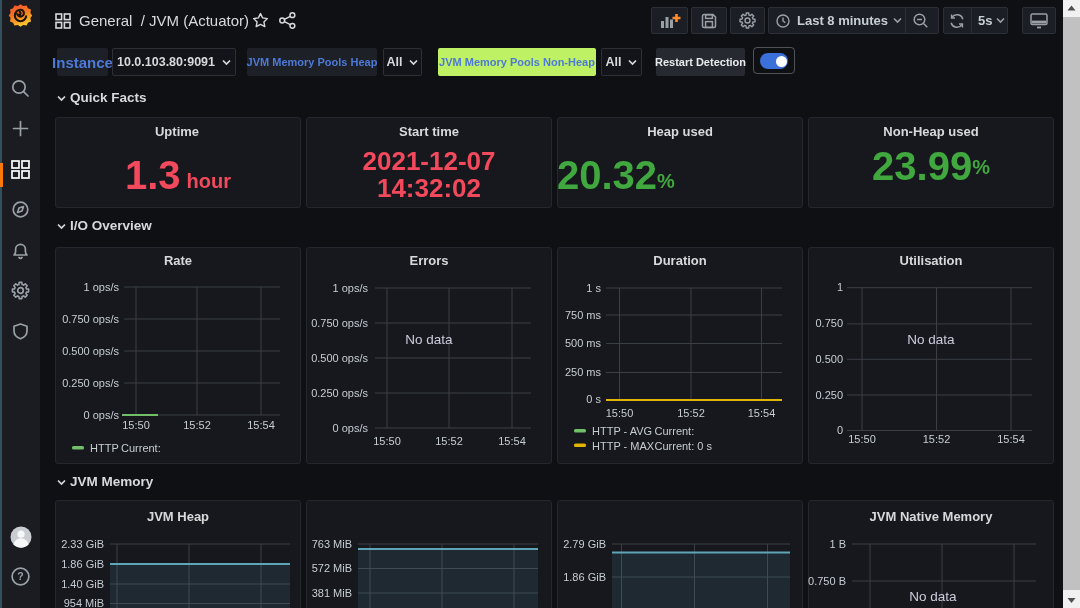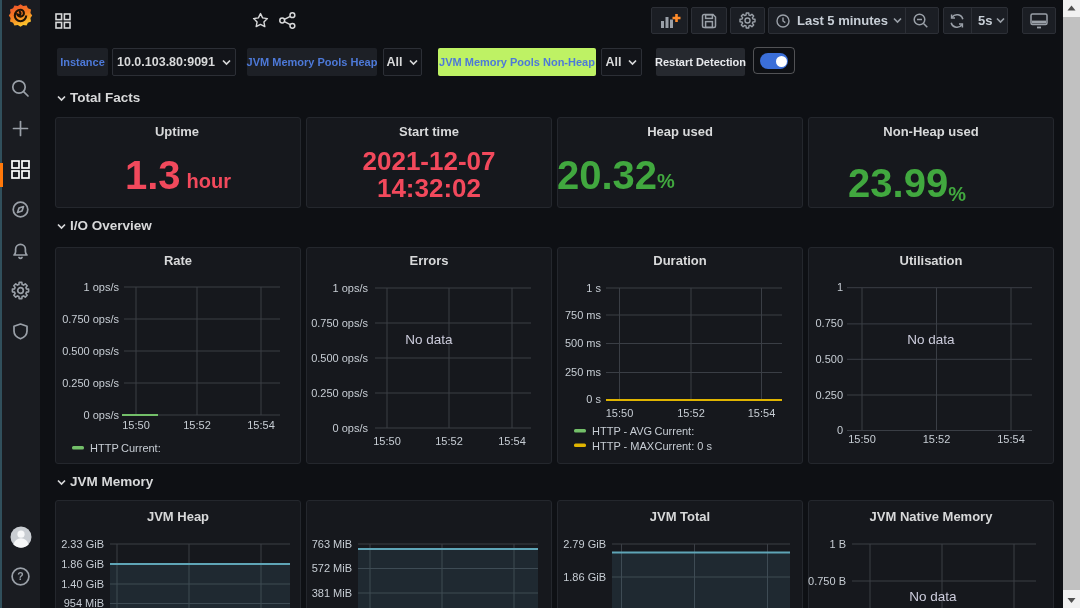--- a/index.html
+++ b/index.html
@@ -71,20 +71,21 @@
 <svg class="abs" style="left:1063px;top:0" width="17" height="608" viewBox="0 0 17 608">
       <path d="M4.5 10.5 L8.5 5.5 L12.5 10.5 Z" fill="#505050"></path>
       <path d="M4.5 598 L8.5 603 L12.5 598 Z" fill="#505050"></path>
     </svg>
 <svg class="abs" style="left:55px;top:13px" width="16" height="16" viewBox="0 0 16 16" fill="none" stroke="#d8d9da" stroke-width="1.6">
 <rect x="1" y="1" width="5.6" height="5.6"></rect>
       <rect x="9.4" y="1" width="5.6" height="5.6"></rect>
 <rect x="1" y="9.4" width="5.6" height="5.6"></rect>
       <rect x="9.4" y="9.4" width="5.6" height="5.6"></rect>
     </svg>
+<div class="abs" style="left:79px;top:12px;font-size:15px;color:#d8d9da">General&nbsp; / JVM (Actuator)</div>
 <svg class="abs" style="left:252px;top:12px" width="17" height="17" viewBox="0 0 17 17" fill="none" stroke="#d8d9da" stroke-width="1.4" stroke-linejoin="round">
 <path d="M8.5 1.6 L10.6 5.9 L15.4 6.6 L11.9 9.9 L12.8 14.6 L8.5 12.4 L4.2 14.6 L5.1 9.9 L1.6 6.6 L6.4 5.9 Z"></path>
     </svg>
 <svg class="abs" style="left:279px;top:12px" width="17" height="17" viewBox="0 0 17 17" fill="none" stroke="#d8d9da" stroke-width="1.5">
 <circle cx="3.2" cy="8.5" r="2.4"></circle>
       <circle cx="13.4" cy="3.2" r="2.4"></circle>
       <circle cx="13.4" cy="13.8" r="2.4"></circle>
 <line x1="5.4" y1="7.4" x2="11.3" y2="4.3"></line>
       <line x1="5.4" y1="9.6" x2="11.3" y2="12.7"></line>
     </svg>
@@ -104,21 +105,21 @@
 <div class="abs" style="left:730px;top:7px;width:35px;height:27px;background:#1b1e24;border:1px solid #2c2f36;border-radius:2px"></div>
     <svg class="abs" style="left:739px;top:12px" width="17" height="17" viewBox="0 0 17 17" fill="none" stroke="#9aa0a8" stroke-linejoin="round">
 <circle cx="8.5" cy="8.5" r="2.5" stroke-width="1.4"></circle>
       <path d="M16.00 7.25 L16.00 9.75 L13.90 9.98 L13.36 11.27 L14.68 12.92 L12.92 14.68 L11.27 13.36 L9.98 13.90 L9.75 16.00 L7.25 16.00 L7.02 13.90 L5.73 13.36 L4.08 14.68 L2.32 12.92 L3.64 11.27 L3.10 9.98 L1.00 9.75 L1.00 7.25 L3.10 7.02 L3.64 5.73 L2.32 4.08 L4.08 2.32 L5.73 3.64 L7.02 3.10 L7.25 1.00 L9.75 1.00 L9.98 3.10 L11.27 3.64 L12.92 2.32 L14.68 4.08 L13.36 5.73 L13.90 7.02 Z" stroke-width="1.4"></path>
     </svg>
 <div class="abs" style="left:768px;top:7px;width:171px;height:27px;background:#1b1e24;border:1px solid #2c2f36;border-radius:2px"></div>
     <svg class="abs" style="left:776px;top:14px" width="14" height="14" viewBox="0 0 14 14" fill="none" stroke="#9aa0a8" stroke-width="1.4">
 <circle cx="7" cy="7" r="6"></circle>
       <path d="M7 3.6 V7 L9.3 8.6"></path>
     </svg>
-<div class="abs" style="left:797px;top:13px;font-size:13px;font-weight:bold;color:#c7ced6">Last 5 minutes</div>
+<div class="abs" style="left:797px;top:13px;font-size:13px;font-weight:bold;color:#c7ced6">Last 8 minutes</div>
 <svg class="abs" style="left:893px;top:17px" width="9" height="7" viewBox="0 0 9 7" fill="none" stroke="#9aa0a8" stroke-width="1.6">
       <path d="M1 1.5 L4.5 5 L8 1.5"></path>
     </svg>
 <div class="abs" style="left:905px;top:7px;width:1px;height:27px;background:#2c2f36"></div>
 <svg class="abs" style="left:913px;top:13px" width="16" height="16" viewBox="0 0 16 16" fill="none" stroke="#9aa0a8" stroke-width="1.5">
 <circle cx="6.5" cy="6.5" r="5.3"></circle>
       <line x1="10.5" y1="10.5" x2="14.3" y2="14.3"></line>
       <line x1="4" y1="6.5" x2="9" y2="6.5"></line>
     </svg>
 <div class="abs" style="left:943px;top:7px;width:65px;height:27px;background:#1b1e24;border:1px solid #2c2f36;border-radius:2px"></div>
@@ -132,40 +133,40 @@
 <div class="abs" style="left:978px;top:13px;font-size:13px;font-weight:bold;color:#c7ced6">5s</div>
 <svg class="abs" style="left:996px;top:17px" width="9" height="7" viewBox="0 0 9 7" fill="none" stroke="#9aa0a8" stroke-width="1.6">
       <path d="M1 1.5 L4.5 5 L8 1.5"></path>
     </svg>
 <div class="abs" style="left:1022px;top:7px;width:34px;height:27px;background:#1b1e24;border:1px solid #2c2f36;border-radius:2px"></div>
     <svg class="abs" style="left:1030px;top:13px" width="18" height="16" viewBox="0 0 18 16" fill="none" stroke="#9aa0a8" stroke-width="1.5">
 <rect x="1" y="1" width="16" height="10.5" rx="1.5"></rect>
       <line x1="2" y1="9" x2="16" y2="9" stroke-width="2.8"></line>
 <path d="M7 14.5 h4" stroke-width="1.8"></path>
     </svg>
-<div class="chip" style="left:57px;top:48px;width:51px;background:#1d2026;color:#4d79d8;font-size:11px">Instance</div>
+<div class="chip" style="left:57px;top:48px;width:51px;background:#1d2026;color:#4d79d8;font-size:15px">Instance</div>
 <div class="chip" style="left:112px;top:48px;width:124px;background:#121419;border:1px solid #2c2f36;color:#d8d9da;font-size:12.5px">10.0.103.80:9091<svg style="position:static;margin-left:7px" width="9" height="7" viewBox="0 0 9 7" fill="none" stroke="#d8d9da" stroke-width="1.7">
         <path d="M1 1.5 L4.5 5 L8 1.5"></path>
       </svg></div>
 <div class="chip" style="left:247px;top:48px;width:130px;background:#1d2026;color:#4d79d8;font-size:11px">JVM Memory Pools Heap</div>
 <div class="chip" style="left:383px;top:48px;width:39px;background:#121419;border:1px solid #2c2f36;color:#d8d9da;font-size:12.5px">All<svg style="position:static;margin-left:7px" width="9" height="7" viewBox="0 0 9 7" fill="none" stroke="#d8d9da" stroke-width="1.7">
         <path d="M1 1.5 L4.5 5 L8 1.5"></path>
       </svg></div>
 <div class="chip" style="left:438px;top:48px;width:158px;background:#bef264;color:#4d79d8;font-size:11px">JVM Memory Pools Non-Heap</div>
 <div class="chip" style="left:601px;top:48px;width:41px;background:#121419;border:1px solid #2c2f36;color:#d8d9da;font-size:12.5px">All<svg style="position:static;margin-left:7px" width="9" height="7" viewBox="0 0 9 7" fill="none" stroke="#d8d9da" stroke-width="1.7">
         <path d="M1 1.5 L4.5 5 L8 1.5"></path>
       </svg></div>
 <div class="chip" style="left:656px;top:48px;width:89px;background:#26292f;color:#e8eaed;font-size:11px">Restart Detection</div>
 <div class="abs" style="left:753px;top:47px;width:42px;height:27px;border:1px solid rgba(255,255,255,0.28);border-radius:4px"></div>
 <div class="abs" style="left:760px;top:53px;width:28px;height:16px;border-radius:8px;background:#3b6fd9"></div>
 <div class="abs" style="left:776px;top:55.5px;width:11px;height:11px;border-radius:50%;background:#fff"></div>
 <svg class="abs" style="left:57px;top:95px" width="9" height="7" viewBox="0 0 9 7" fill="none" stroke="#d8d9da" stroke-width="1.7">
       <path d="M1 1.5 L4.5 5 L8 1.5"></path>
     </svg>
-    <div class="sechead" style="left:70px;top:90px">Total Facts</div>
+    <div class="sechead" style="left:70px;top:90px">Quick Facts</div>
 <svg class="abs" style="left:57px;top:223px" width="9" height="7" viewBox="0 0 9 7" fill="none" stroke="#d8d9da" stroke-width="1.7">
       <path d="M1 1.5 L4.5 5 L8 1.5"></path>
     </svg>
     <div class="sechead" style="left:70px;top:218px">I/O Overview</div>
 <svg class="abs" style="left:57px;top:479px" width="9" height="7" viewBox="0 0 9 7" fill="none" stroke="#d8d9da" stroke-width="1.7">
       <path d="M1 1.5 L4.5 5 L8 1.5"></path>
     </svg>
     <div class="sechead" style="left:70px;top:474px">JVM Memory</div>
 <div class="panel" style="left:55px;top:117px;width:246px;height:91px"></div>
     <div class="ptitle" style="left:54px;top:124px;width:246px">Uptime</div>
@@ -179,21 +180,21 @@
       <span style="font-size:26px;font-weight:bold;color:#f2495c;line-height:27.5px;text-align:center">2021-12-07<br>14:32:02</span>
     </div>
 <div class="panel" style="left:557px;top:117px;width:246px;height:91px"></div>
     <div class="ptitle" style="left:557px;top:124px;width:246px">Heap used</div>
     <div class="abs" style="left:557px;top:144px;width:246px;height:62px;display:flex;align-items:center;white-space:nowrap">
       <span style="font-size:40px;font-weight:bold;color:#41a83f">20.32</span>
       <span style="font-size:20px;font-weight:bold;color:#41a83f;margin-top:12px">%</span>
     </div>
 <div class="panel" style="left:808px;top:117px;width:246px;height:91px"></div>
     <div class="ptitle" style="left:808px;top:124px;width:246px">Non-Heap used</div>
-    <div class="abs" style="left:784px;top:144px;width:246px;height:62px;display:flex;align-items:flex-end;justify-content:center;white-space:nowrap">
+    <div class="abs" style="left:808px;top:144px;width:246px;height:62px;display:flex;align-items:flex-start;justify-content:center;white-space:nowrap">
       <span style="font-size:40px;font-weight:bold;color:#41a83f">23.99</span>
       <span style="font-size:20px;font-weight:bold;color:#41a83f;margin-top:12px">%</span>
     </div>
 <div class="panel" style="left:55px;top:247px;width:246px;height:217px"></div>
     <div class="ptitle" style="left:55px;top:253px;width:246px">Rate</div>
     <svg class="abs" style="left:55px;top:247px" width="246" height="217" viewBox="0 0 246 217">
       <line x1="69" y1="40" x2="225" y2="40" stroke="#3a3e45" stroke-width="1"></line>
       <line x1="69" y1="72" x2="225" y2="72" stroke="#3a3e45" stroke-width="1"></line>
       <line x1="69" y1="104" x2="225" y2="104" stroke="#3a3e45" stroke-width="1"></line>
       <line x1="69" y1="136" x2="225" y2="136" stroke="#3a3e45" stroke-width="1"></line>
@@ -308,21 +309,20 @@
       <line x1="64" y1="44" x2="64" y2="108" stroke="#3a3e45" stroke-width="1"></line>
       <line x1="136" y1="44" x2="136" y2="108" stroke="#3a3e45" stroke-width="1"></line>
       <line x1="208" y1="44" x2="208" y2="108" stroke="#3a3e45" stroke-width="1"></line>
       <text x="46" y="47.5" font-size="11" fill="#c7cdd4" text-anchor="end" font-family="Liberation Sans">763 MiB</text>
       <text x="46" y="72.0" font-size="11" fill="#c7cdd4" text-anchor="end" font-family="Liberation Sans">572 MiB</text>
       <text x="46" y="96.5" font-size="11" fill="#c7cdd4" text-anchor="end" font-family="Liberation Sans">381 MiB</text>
       <rect x="52" y="49" width="180" height="59" fill="rgba(95,165,183,0.13)"></rect>
       <line x1="52" y1="49" x2="232" y2="49" stroke="#5fa5b7" stroke-width="2"></line>
     </svg>
 <div class="panel" style="left:557px;top:500px;width:246px;height:130px"></div>
-    <div class="ptitle" style="left:557px;top:509px;width:246px">JVM Total</div>
     <svg class="abs" style="left:557px;top:500px" width="246" height="108" viewBox="0 0 246 108">
       <line x1="55" y1="44" x2="233" y2="44" stroke="#3a3e45" stroke-width="1"></line>
       <line x1="55" y1="77" x2="233" y2="77" stroke="#3a3e45" stroke-width="1"></line>
       <line x1="64.5" y1="44" x2="64.5" y2="108" stroke="#3a3e45" stroke-width="1"></line>
       <line x1="137.5" y1="44" x2="137.5" y2="108" stroke="#3a3e45" stroke-width="1"></line>
       <line x1="210.5" y1="44" x2="210.5" y2="108" stroke="#3a3e45" stroke-width="1"></line>
       <text x="49" y="47.5" font-size="11" fill="#c7cdd4" text-anchor="end" font-family="Liberation Sans">2.79 GiB</text>
       <text x="49" y="80.5" font-size="11" fill="#c7cdd4" text-anchor="end" font-family="Liberation Sans">1.86 GiB</text>
       <rect x="55" y="52.5" width="178" height="55.5" fill="rgba(95,165,183,0.13)"></rect>
       <line x1="55" y1="52.5" x2="233" y2="52.5" stroke="#5fa5b7" stroke-width="2"></line>

